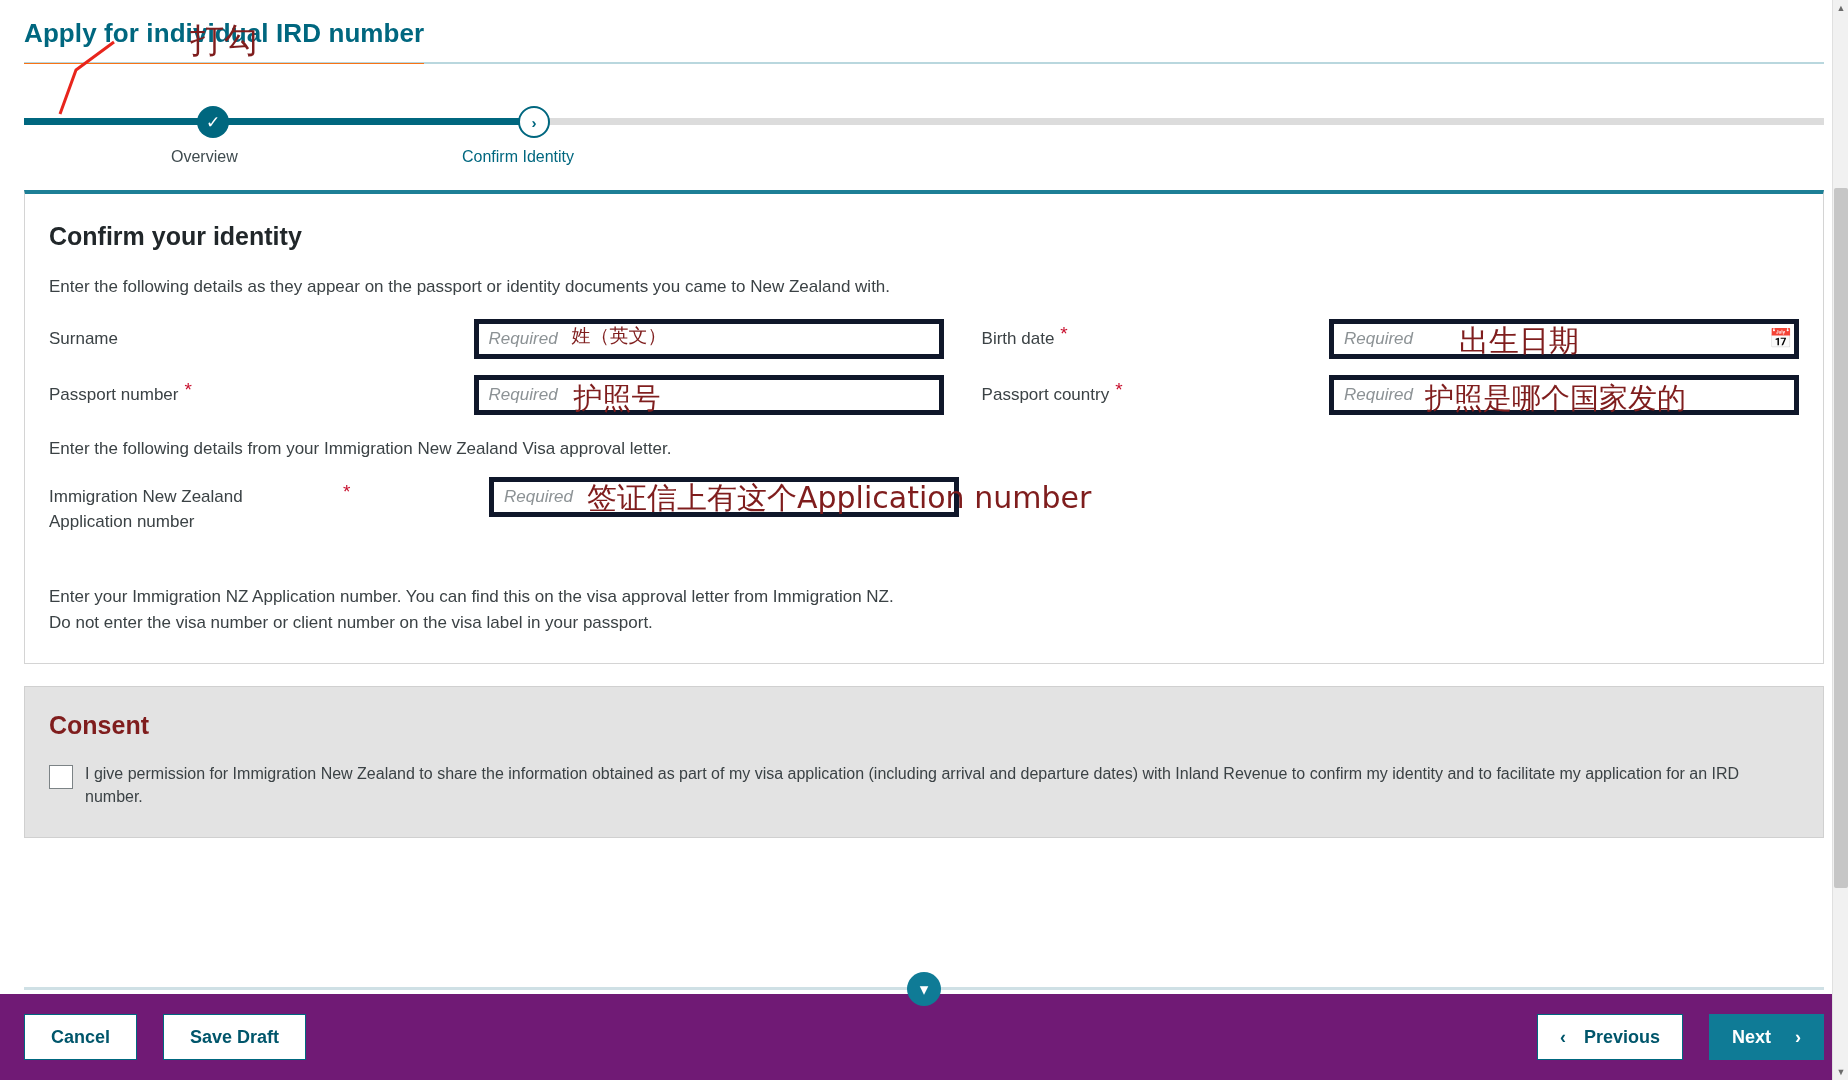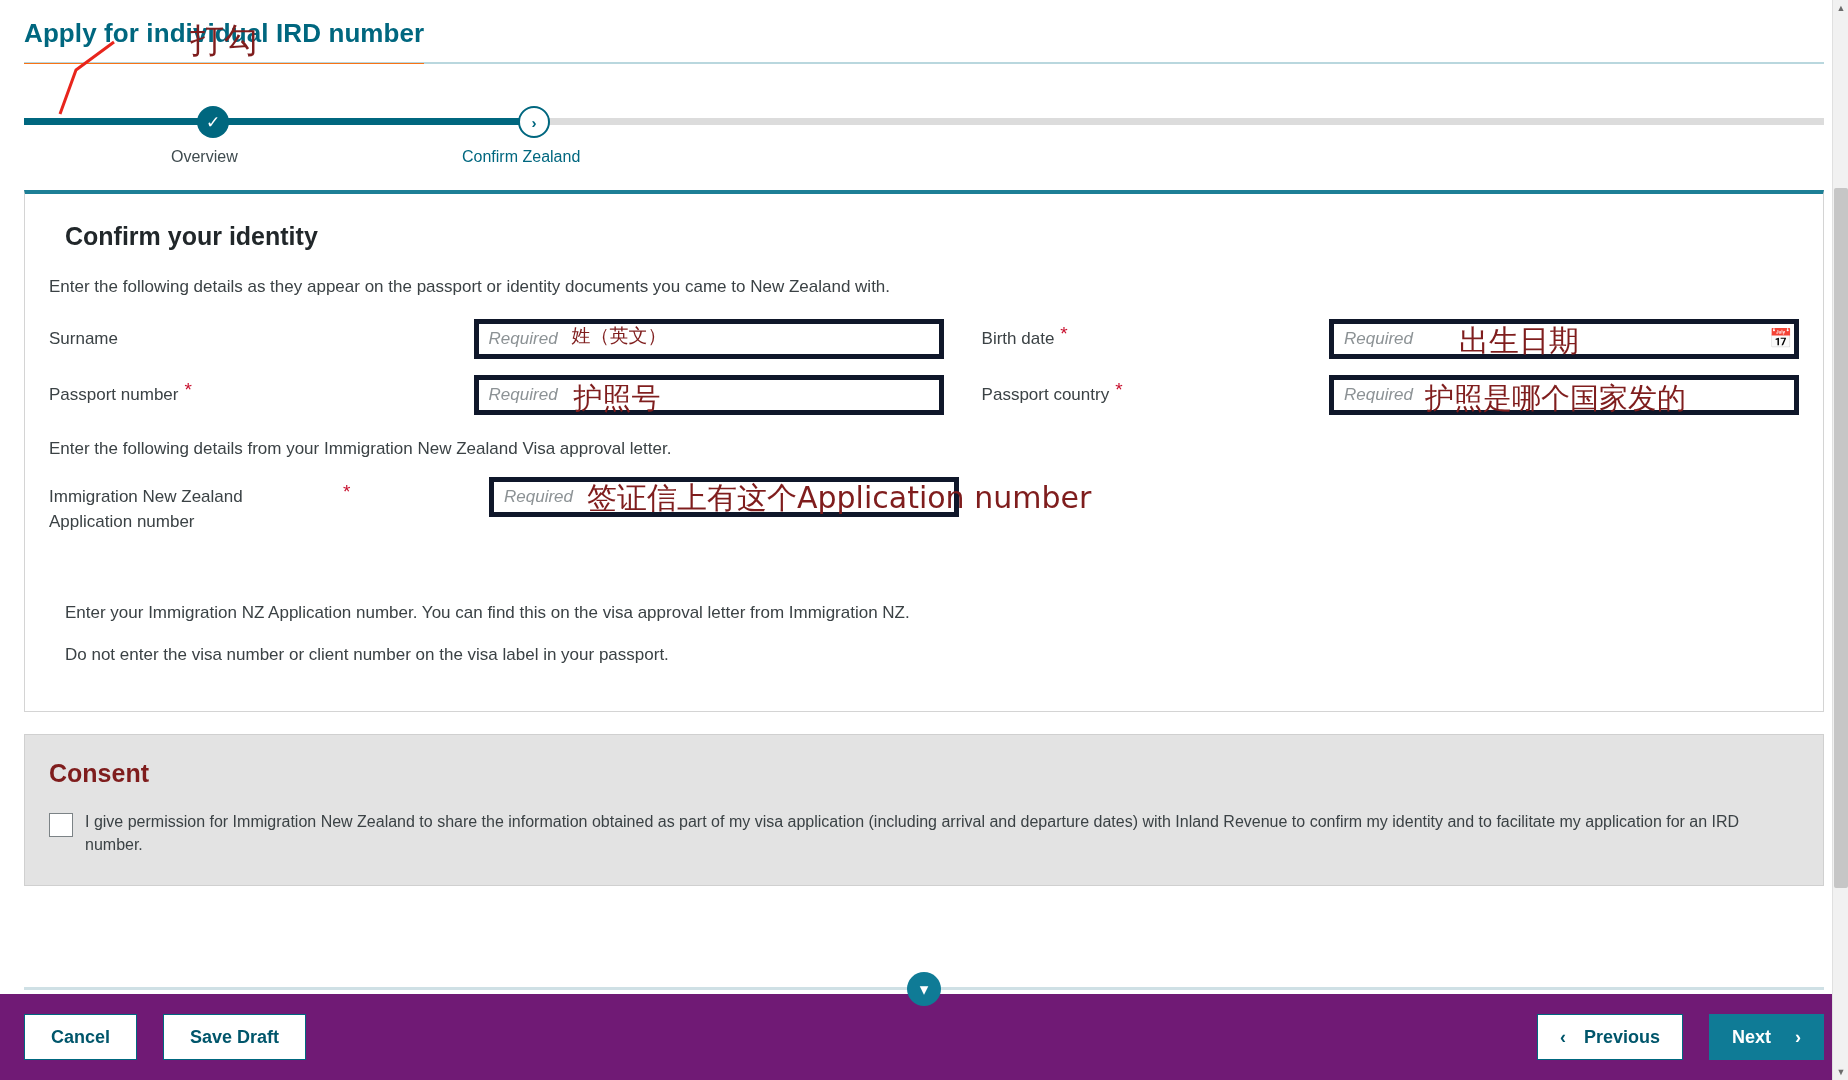--- a/index.html
+++ b/index.html
@@ -110,31 +110,31 @@
     border: 1px solid #d4d4d4;
     border-top: 4px solid #1d7f96;
     background: #ffffff;
     padding: 24px 24px 28px 24px;
     box-sizing: border-box;
   }
   .panel h2 {
     font-size: 25px;
     font-weight: bold;
     color: #21272a;
-    margin: 4px 0 26px 16px;
+    margin: 4px 0 26px 0;
   }
   .intro-text {
     font-size: 17px;
     color: #3b4245;
     margin: 0 0 22px 0;
   }
   .note-text {
     font-size: 17px;
     color: #3b4245;
-    margin: 16px;
+    margin: 0;
     line-height: 1.5;
   }
 
   
   .form-row {
     display: flex;
     align-items: flex-start;
     margin-bottom: 16px;
   }
   .field {
@@ -353,21 +353,21 @@
     <div class="step-track-done"></div>
 
     <div class="step-node step-node-1">
       <span class="check-glyph">✓</span>
     </div>
     <div class="step-label step-label-1">Overview</div>
 
     <div class="step-node current step-node-2">
       <span class="chev-glyph">›</span>
     </div>
-    <div class="step-label step-label-2">Confirm Zealand</div>
+    <div class="step-label step-label-2">Confirm Identity</div>
   </div>
 
   <div class="panel">
     <h2>Confirm your identity</h2>
     <p class="intro-text">Enter the following details as they appear on the passport or identity documents you came to New Zealand with.</p>
 
     <div class="form-row">
       <div class="field" style="width:440px;">
         <span class="field-label" style="width:400px;">Surname</span>
 

